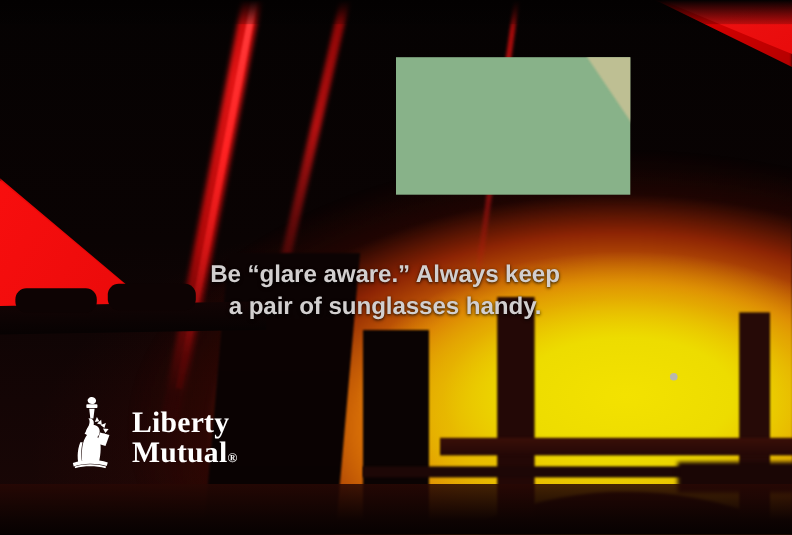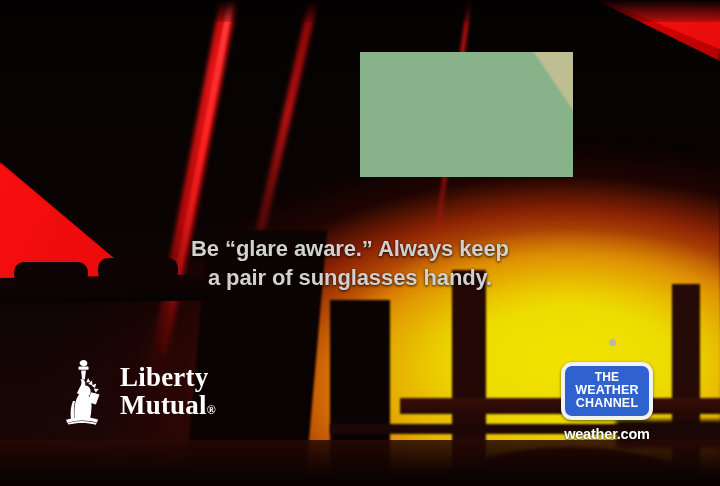--- a/index.html
+++ b/index.html
@@ -252,21 +252,21 @@
     white-space: pre-line;
     margin-top: 28px;
   }
 
   
   #liberty-logo {
     position: absolute;
     left: 58px; top: 358px;
     width: 180px; height: 68px;
     display: flex;
-    align-items: center;
+    align-items: flex-end;
     gap: 8px;
   }
   #liberty-mark { width: 54px; height: 66px; flex: 0 0 auto; }
   #liberty-wordmark {
     color: #ffffff;
     font-family: "Liberation Serif", serif;
     font-size: 27px;
     font-weight: bold;
     line-height: 1.02;
     white-space: pre-line;
@@ -378,22 +378,14 @@
         <path d="M15.0 42.0c-1.6 3.8-2.3 8.0-2.4 12.1 0 2.2 0.1 4.4 0.5 6.5l3.6 0.1c-0.8-4.3-1.0-8.7-0.6-13.0 0.2-1.9 0.5-3.8 1.0-5.7z"></path>
 
         <path d="M8.2 60.8c5.0-1.6 10.3-2.4 15.6-2.5 5.5-0.1 11.0 0.6 16.2 2.2l-1.0 3.2c-4.9-1.5-10.1-2.2-15.3-2.1-5.0 0.1-10.0 0.9-14.7 2.4z"></path>
         <path d="M10.0 64.0c4.5-1.3 9.2-2.0 13.9-2.0 4.9 0 9.8 0.7 14.5 2.1l-0.4 1.6c-4.6-1.2-9.3-1.8-14.1-1.8-4.6 0-9.2 0.6-13.7 1.7z"></path>
       </g>
     </svg>
     <div id="liberty-wordmark"><span>Liberty
 Mutual</span><span class="reg">®</span></div>
   </div>
 
-  <div id="twc-logo">
-    <div id="twc-plate">
-      <span class="twc-line" id="twc-l1">THE</span>
-      <span class="twc-line" id="twc-l2">WEATHER</span>
-      <span class="twc-line" id="twc-l3">CHANNEL</span>
-    </div>
-    <div id="twc-url">weather.com</div>
-  </div>
 
 </div>
 
 </body></html>

